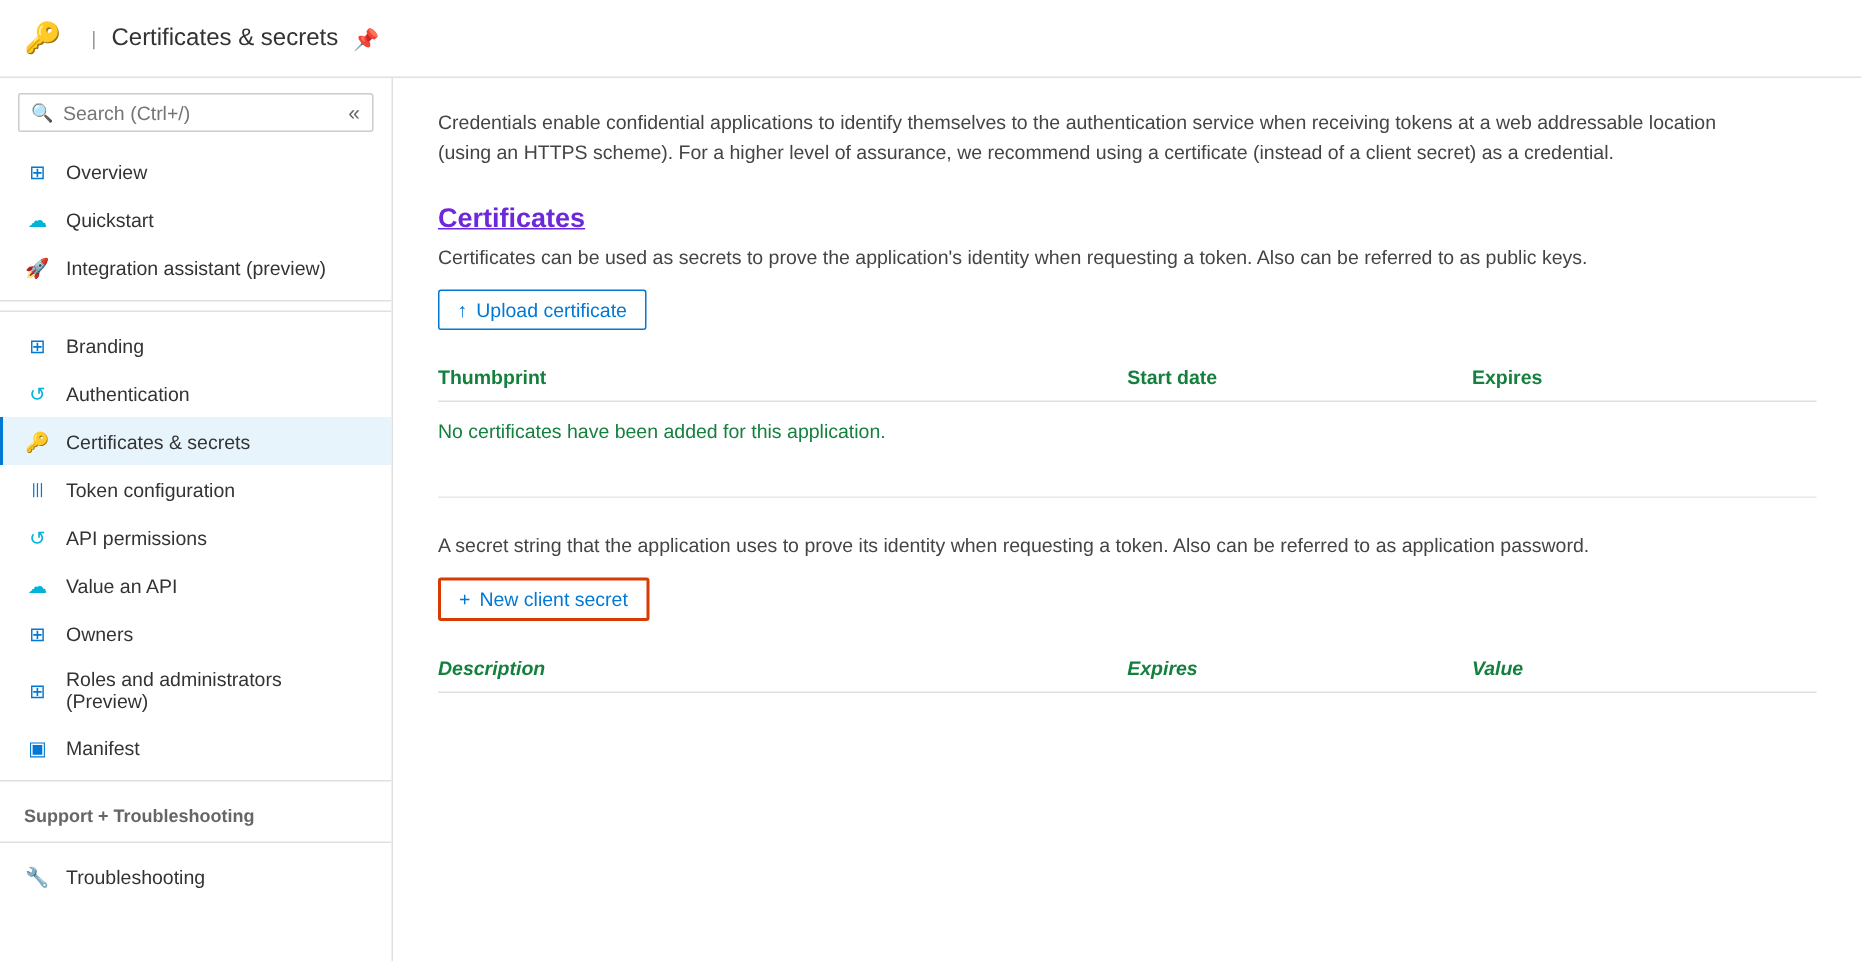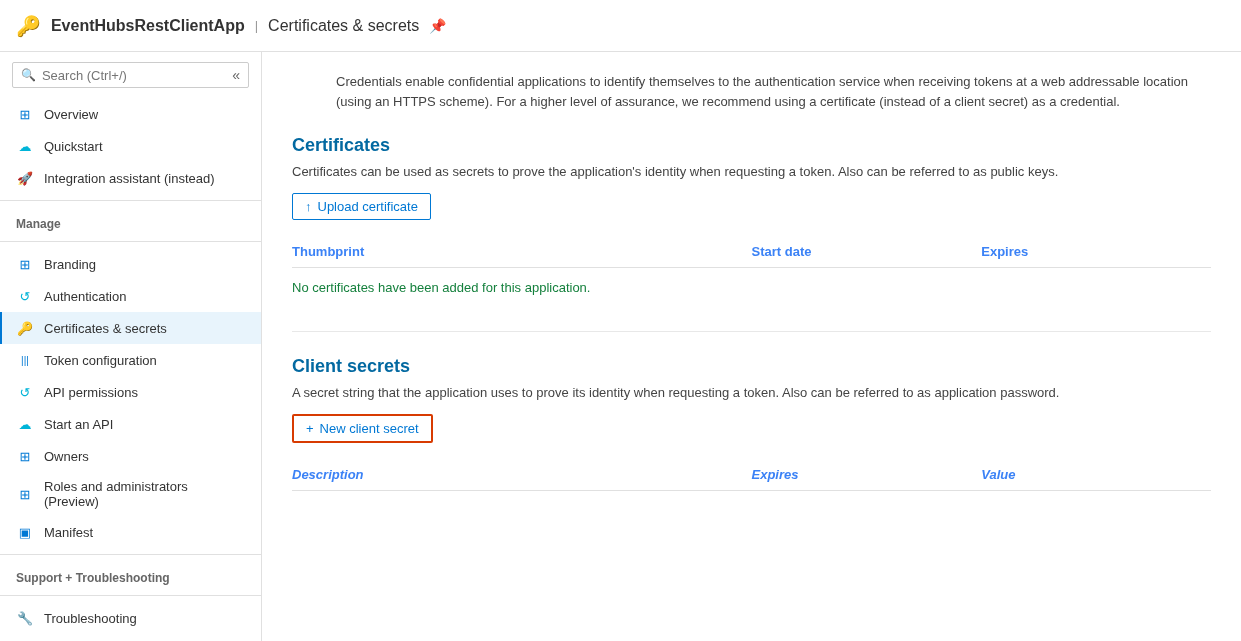--- a/index.html
+++ b/index.html
@@ -58,25 +58,24 @@
     .icon-gray { color: #666; }
 
     
     .main-content {
       flex: 1; overflow-y: auto; padding: 20px 30px;
     }
 
     .description-text {
       font-size: 13px; color: #444; line-height: 1.5; margin-bottom: 24px;
       max-width: 860px;
-      margin-left: 44px;
     }
 
     .section-title {
-      font-size: 18px; font-weight: 600; color: #0369a1; margin-bottom: 8px;
+      font-size: 18px; font-weight: 600; color: #6d28d9; margin-bottom: 8px; text-decoration: underline;
     }
     .section-desc {
       font-size: 13px; color: #444; margin-bottom: 14px; max-width: 860px;
     }
 
     .action-btn {
       display: inline-flex; align-items: center; padding: 5px 12px;
       border: 1px solid #0078d4; background: #fff; color: #0078d4;
       font-size: 13px; cursor: pointer; border-radius: 2px; margin-bottom: 16px;
     }
@@ -84,37 +83,36 @@
 
     .new-secret-btn {
       border: 2px solid #d83b01; color: #0078d4; background: #fff;
       display: inline-flex; align-items: center; padding: 5px 12px;
       font-size: 13px; cursor: pointer; border-radius: 2px; margin-bottom: 16px;
     }
     .new-secret-btn .btn-icon { margin-right: 6px; color: #0078d4; }
 
     .table-header {
       display: grid; padding: 8px 0; border-bottom: 1px solid #e0e0e0;
-      font-weight: 600; font-size: 13px; color: #3b82f6;
+      font-weight: 600; font-size: 13px; color: #15803d;
     }
     .cert-table-header { grid-template-columns: 2fr 1fr 1fr; }
     .secret-table-header { grid-template-columns: 2fr 1fr 1fr; font-style: italic; }
 
     .table-empty {
       padding: 12px 0; font-size: 13px; color: #15803d;
     }
 
     .section-divider { margin: 24px 0; border: none; border-top: 1px solid #e8e8e8; }
   </style>
 </head>
 <body>
 
 <div class="top-bar">
   <span class="app-icon">🔑</span>
-  <span class="app-title">EventHubsRestClientApp</span>
   <span class="breadcrumb-separator">|</span>
   <span class="page-title">Certificates &amp; secrets</span>
   <span class="pin-icon">📌</span>
 </div>
 
 <div class="content-area">
 
   <div class="sidebar">
 
     <div class="search-box">
@@ -126,25 +124,24 @@
     <div class="sidebar-item">
       <span class="item-icon icon-blue">⊞</span>
       <span>Overview</span>
     </div>
     <div class="sidebar-item">
       <span class="item-icon icon-teal">☁</span>
       <span>Quickstart</span>
     </div>
     <div class="sidebar-item">
       <span class="item-icon" style="color:#e74c3c;">🚀</span>
-      <span>Integration assistant (instead)</span>
-    </div>
-
-    <hr class="sidebar-divider">
-    <div class="sidebar-section-label">Manage</div>
+      <span>Integration assistant (preview)</span>
+    </div>
+
+    <hr class="sidebar-divider">
     <hr class="sidebar-divider">
 
     <div class="sidebar-item">
       <span class="item-icon icon-blue">⊞</span>
       <span>Branding</span>
     </div>
     <div class="sidebar-item">
       <span class="item-icon icon-teal">↺</span>
       <span>Authentication</span>
     </div>
@@ -155,21 +152,21 @@
     <div class="sidebar-item">
       <span class="item-icon icon-blue" style="font-size:10px;">|||</span>
       <span>Token configuration</span>
     </div>
     <div class="sidebar-item">
       <span class="item-icon icon-teal">↺</span>
       <span>API permissions</span>
     </div>
     <div class="sidebar-item">
       <span class="item-icon icon-teal">☁</span>
-      <span>Start an API</span>
+      <span>Value an API</span>
     </div>
     <div class="sidebar-item">
       <span class="item-icon icon-blue">⊞</span>
       <span>Owners</span>
     </div>
     <div class="sidebar-item">
       <span class="item-icon icon-blue">⊞</span>
       <span>Roles and administrators (Preview)</span>
     </div>
     <div class="sidebar-item">
@@ -208,21 +205,20 @@
     <div class="table-header cert-table-header">
       <span>Thumbprint</span>
       <span>Start date</span>
       <span>Expires</span>
     </div>
     <div class="table-empty">No certificates have been added for this application.</div>
 
     <hr class="section-divider">
 
     
-    <div class="section-title">Client secrets</div>
     <p class="section-desc">A secret string that the application uses to prove its identity when requesting a token. Also can be referred to as application password.</p>
 
     <button class="new-secret-btn">
       <span class="btn-icon">+</span>
       <span>New client secret</span>
     </button>
 
     <div class="table-header secret-table-header">
       <span>Description</span>
       <span>Expires</span>

